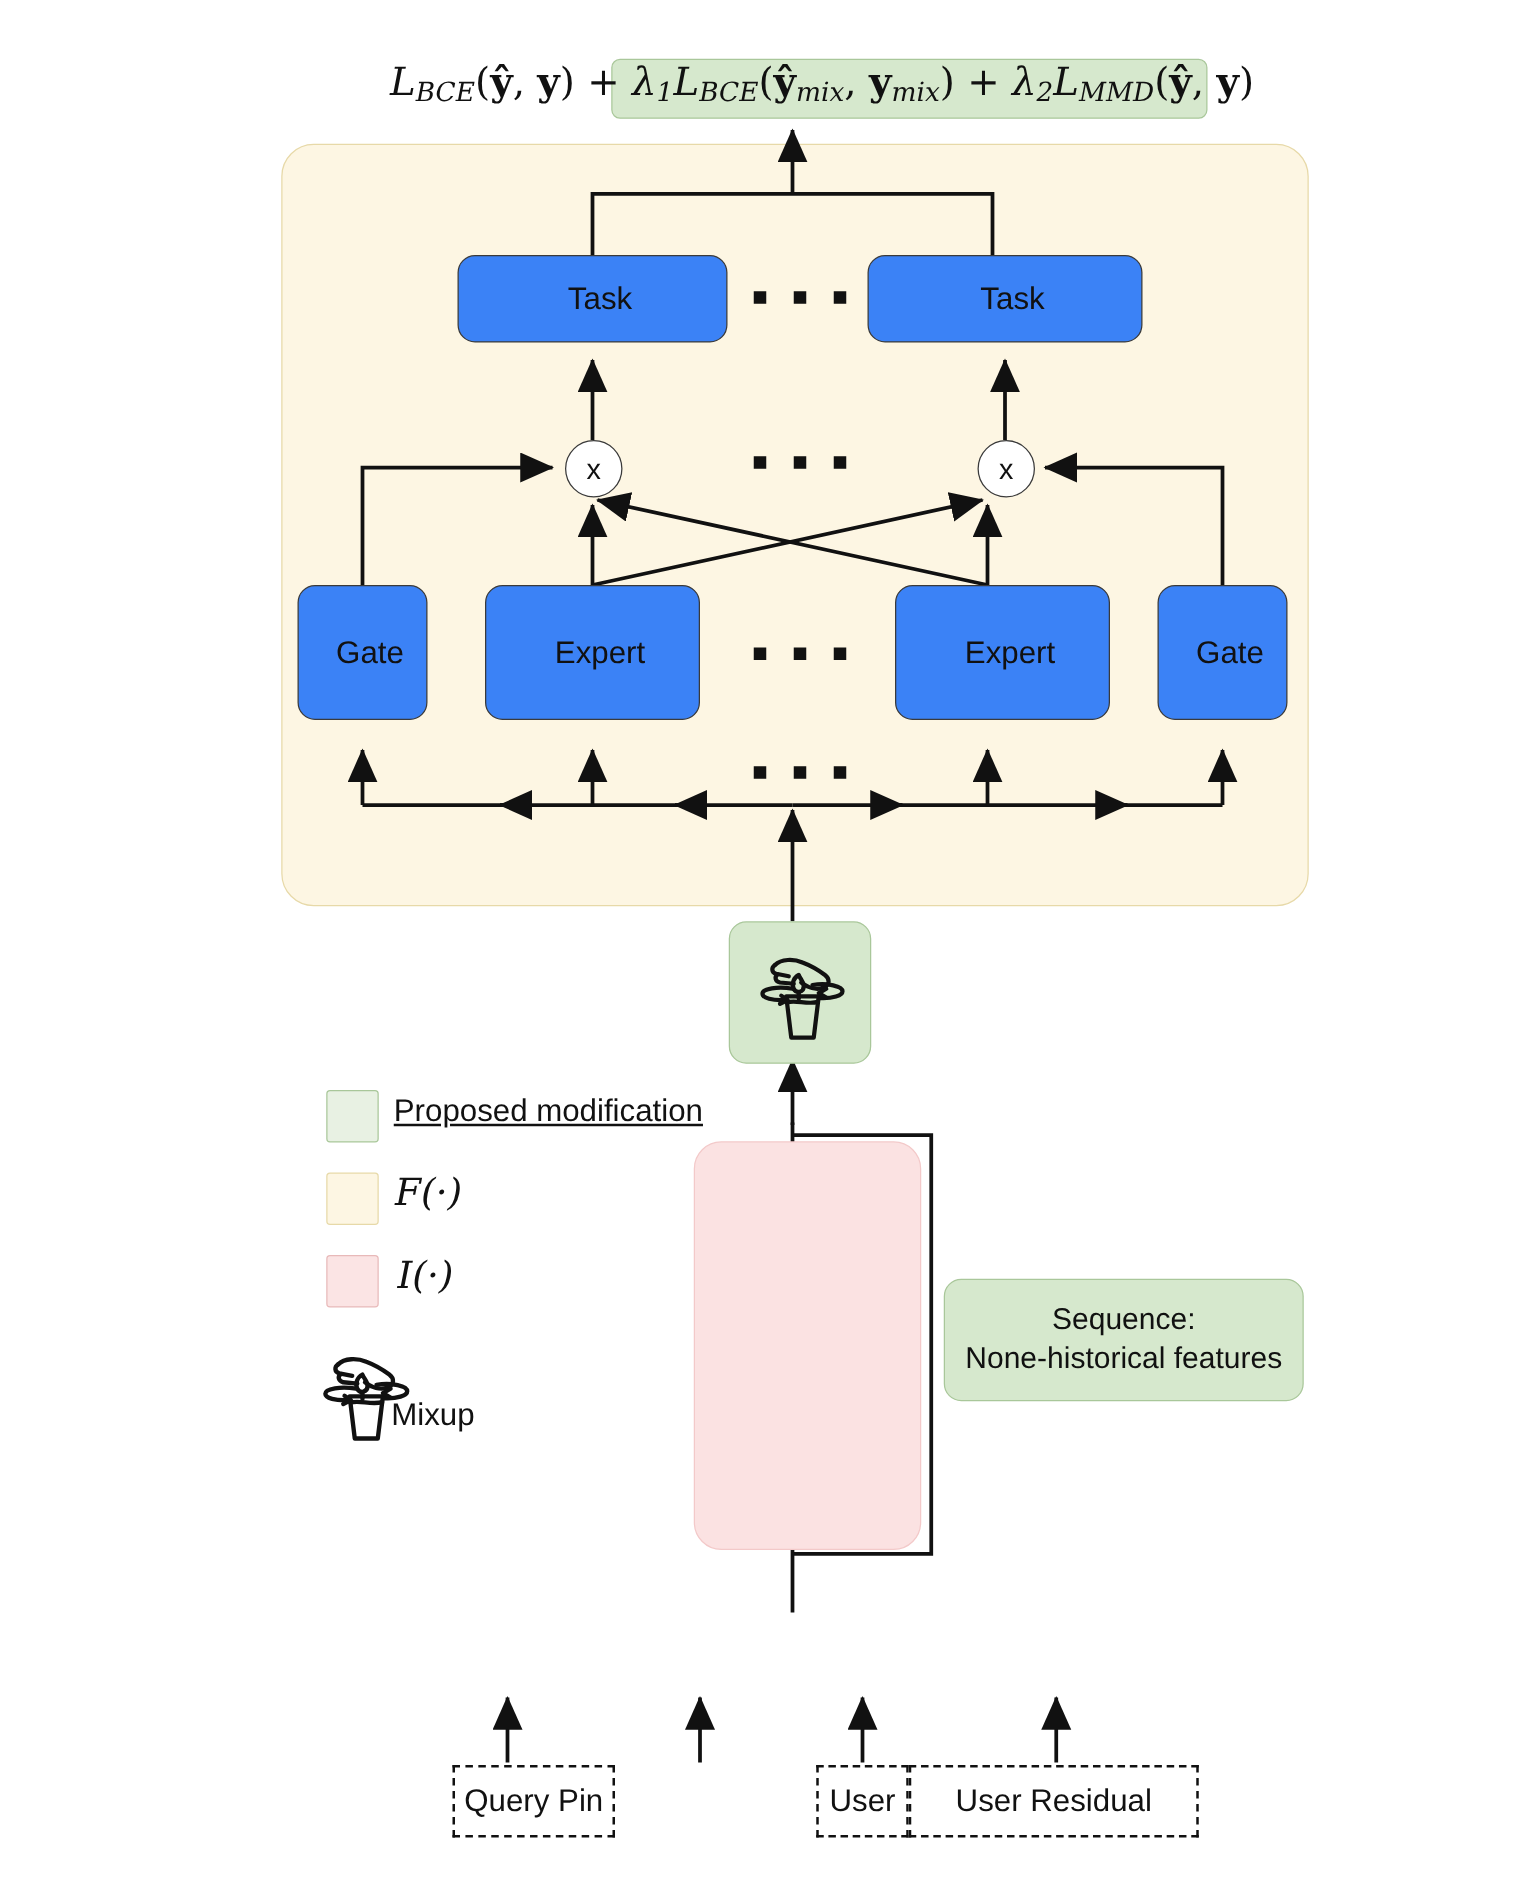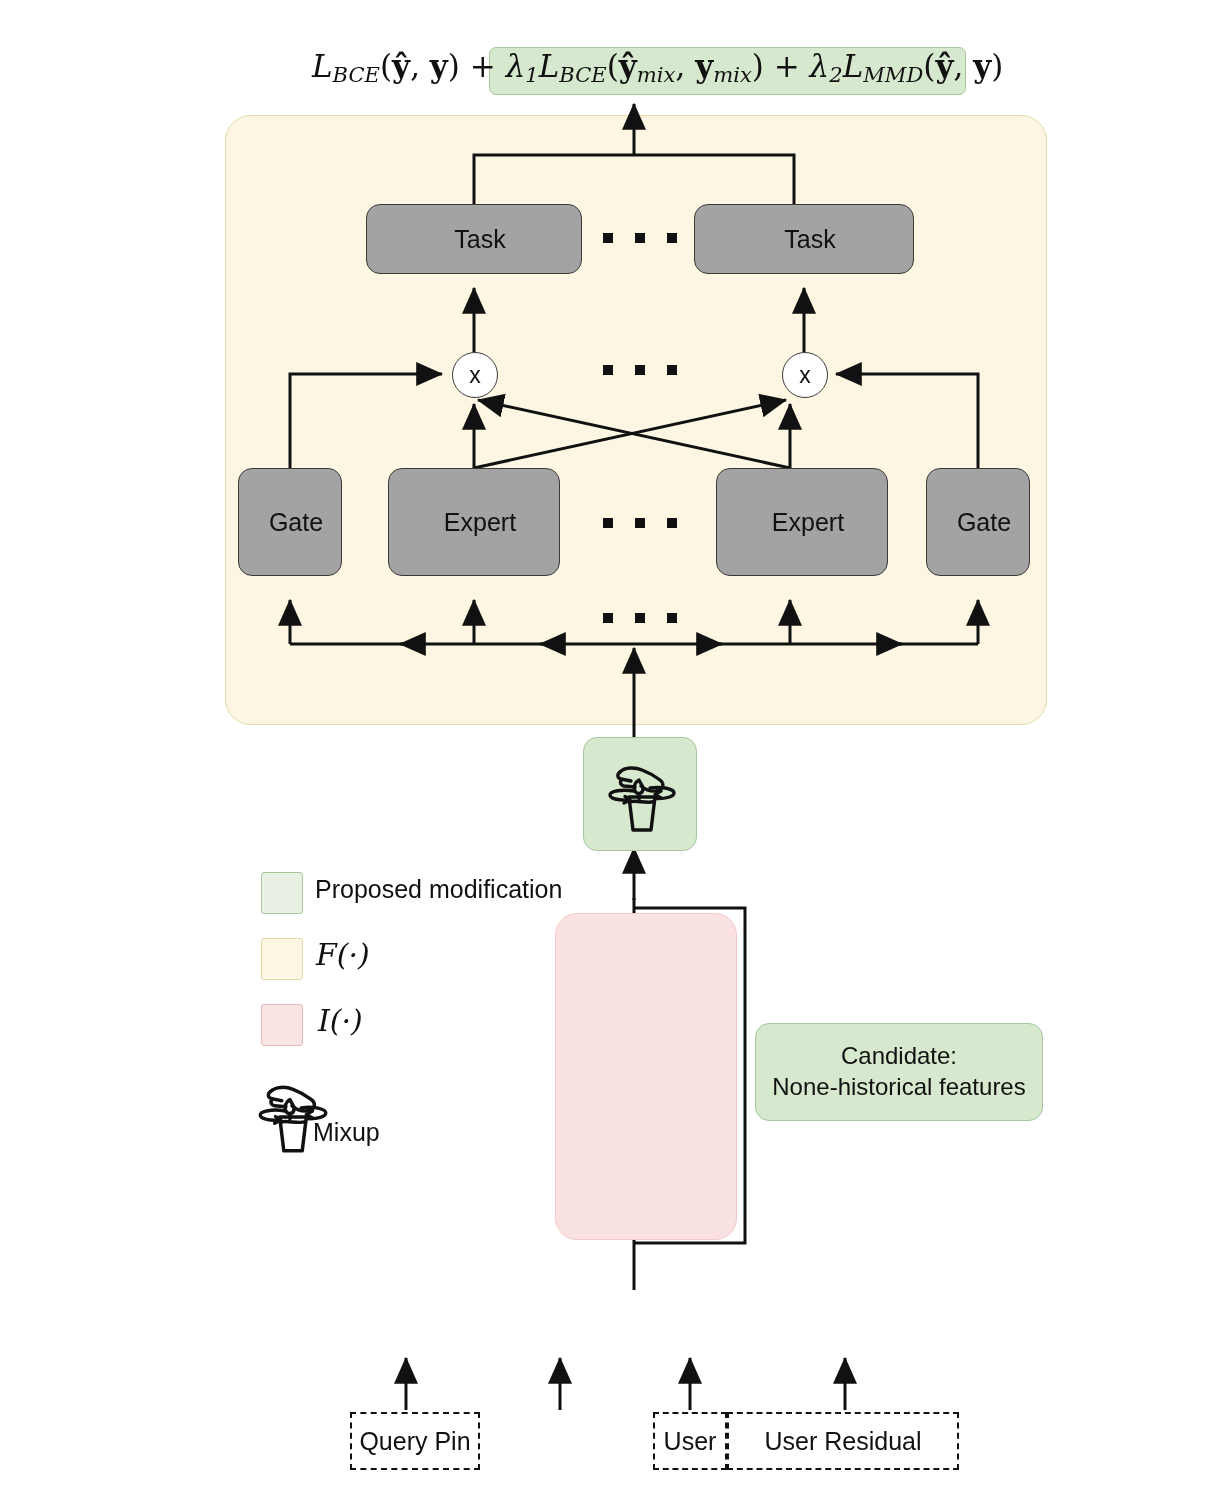--- a/index.html
+++ b/index.html
@@ -1,20 +1,20 @@
 <!DOCTYPE html>
 <html><head>
 <meta charset="utf-8">
 <style>
   html,body{margin:0;padding:0;background:#fff;}
   body{width:1222px;height:1504px;position:relative;font-family:"Liberation Sans",sans-serif;color:#111;overflow:hidden;}
   .stage{position:absolute;left:0;top:0;width:970px;height:1504px;border-radius:30px;}
   svg.layer{position:absolute;left:0;top:0;width:1222px;height:1504px;pointer-events:none;}
   .node{position:absolute;box-sizing:border-box;display:flex;align-items:center;justify-content:center;text-align:center;}
-  .rbox{background:#a3a3a3;border:1.6px solid #3a3a3a;border-radius:14px;font-size:25px;padding-left:12px;}
+  .rbox{background:#3b82f6;border:1.6px solid #3a3a3a;border-radius:14px;font-size:25px;padding-left:12px;}
   .dashbox{background:#fff;border:2px dashed #111;font-size:25px;}
   .panelF{position:absolute;background:#fdf6e3;border:1.5px solid #e7d9a8;border-radius:26px;}
   .panelI{position:absolute;background:#fbe2e2;border:1.5px solid #f3c9c9;border-radius:22px;}
   .greenbox{position:absolute;background:#d6e8cd;border:1.5px solid #a9c79a;border-radius:14px;
             display:flex;align-items:center;justify-content:center;text-align:center;font-size:24px;line-height:1.28;}
   .xnode{position:absolute;width:44px;height:44px;border-radius:50%;background:#fff;border:1.6px solid #3a3a3a;
          display:flex;align-items:center;justify-content:center;font-size:23px;}
   .dots{position:absolute;display:flex;gap:22px;align-items:center;}
   .dots i{display:block;width:10px;height:10px;background:#111;}
   .formula{position:absolute;white-space:nowrap;font-family:"DejaVu Serif",serif;}
@@ -165,37 +165,37 @@
         <path d="M52,38 C64,36 76,39 76,43 C76,46.5 68,49 58,48.5"></path>
         <path d="M63,41 L57,44.5 L63,48"></path>
       </g>
     </svg>
   </div>
 
   <div class="panelI" style="left:555px;top:913px;width:180px;height:325px;"></div>
 
 
   <div class="greenbox" style="left:755px;top:1023px;width:286px;height:96px;flex-direction:column;">
-    <span>Candidate:</span>
+    <span>Sequence:</span>
     <span>None-historical features</span>
   </div>
 
 
-  <div class="node dashbox" style="left:350px;top:1412px;width:130px;height:58px;">
+  <div class="node dashbox" style="left:362px;top:1412px;width:130px;height:58px;">
     <span>Query Pin</span>
   </div>
   <div class="node dashbox" style="left:653px;top:1412px;width:74px;height:58px;">
     <span>User</span>
   </div>
   <div class="node dashbox" style="left:727px;top:1412px;width:232px;height:58px;">
     <span>User Residual</span>
   </div>
 
   <div class="legend-sw" style="left:261px;top:872px;background:#e8f1e3;border:1.5px solid #a9c79a;"></div>
-  <div class="legend-lbl" style="left:315px;top:875px;">Proposed modification</div>
+  <div class="legend-lbl" style="left:315px;top:875px;text-decoration:underline;">Proposed modification</div>
 
   <div class="legend-sw" style="left:261px;top:938px;background:#fdf6e3;border:1.5px solid #e7d9a8;"></div>
   <div class="legend-math" style="left:316px;top:937px;">F(·)</div>
 
   <div class="legend-sw" style="left:261px;top:1004px;background:#fbe4e4;border:1.5px solid #e8b9b9;"></div>
   <div class="legend-math" style="left:318px;top:1003px;">I(·)</div>
 
   <svg class="mi" style="left:248px;top:1068px;" width="88" height="92" viewBox="0 0 86 88">
     <g fill="none" stroke="#111" stroke-width="3.4" stroke-linecap="round" stroke-linejoin="round">
       <path d="M31,47 L35,80 L53,80 L57,47 Z"></path>

